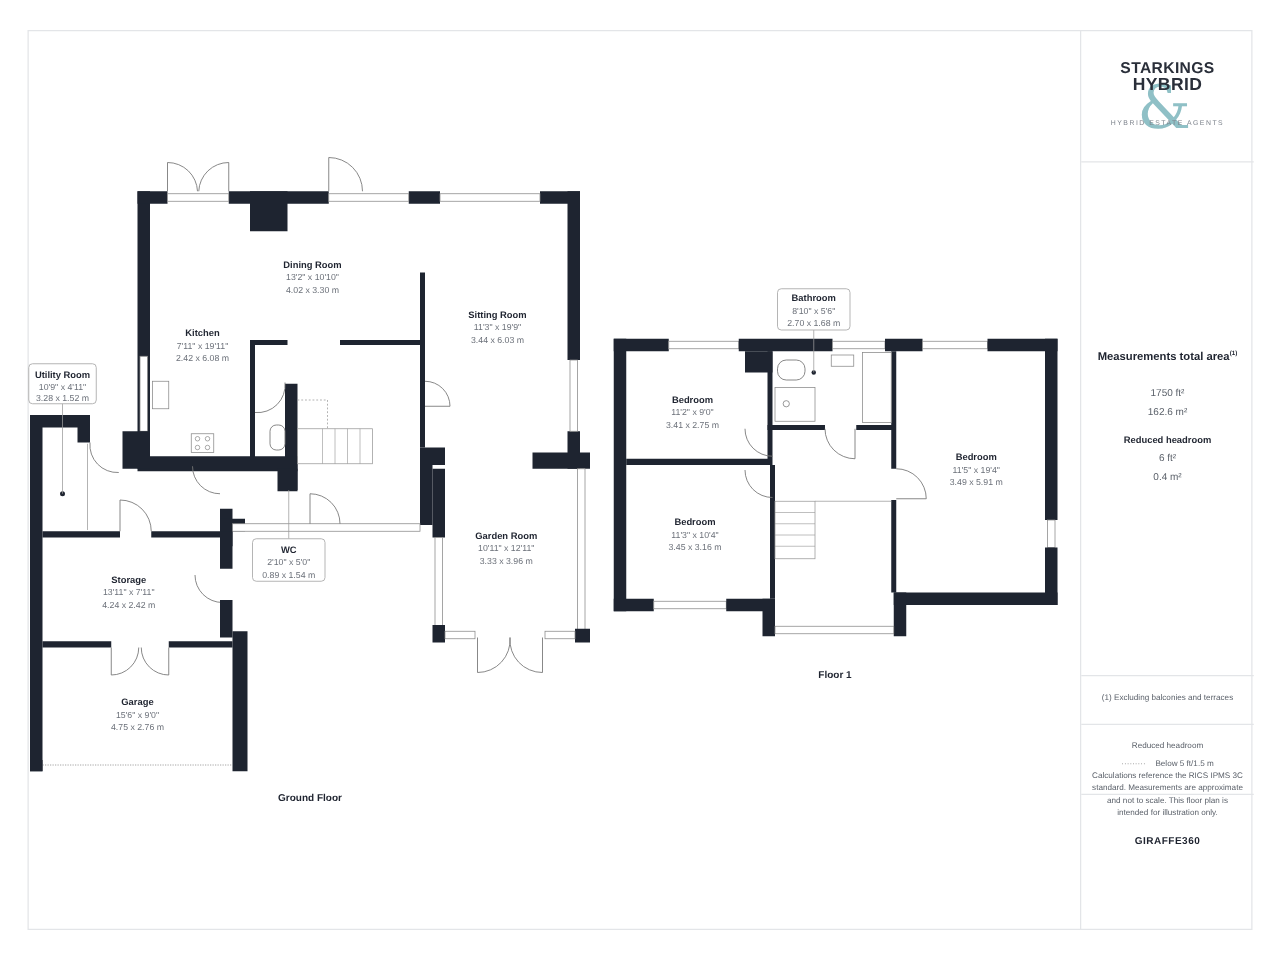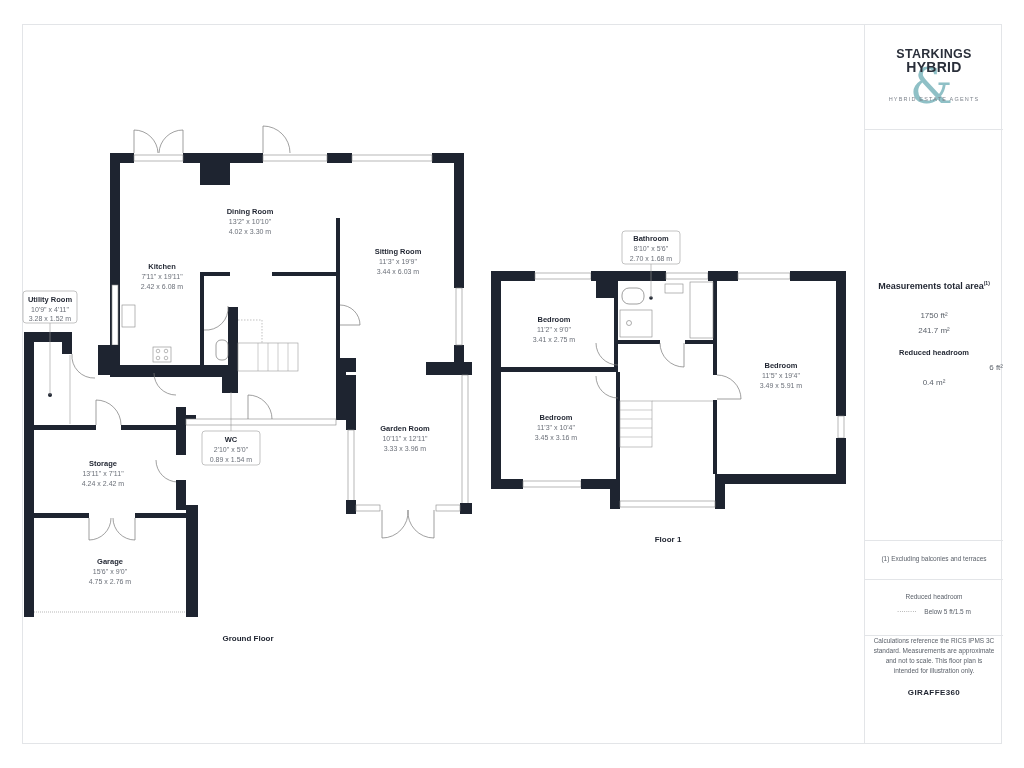--- a/index.html
+++ b/index.html
@@ -250,36 +250,36 @@
       <div class="logo-top">STARKINGS</div>
       <div class="logo-top" style="font-size:14px;line-height:14px;">HYBRID</div>
     </div>
     <div class="logo-tag" style="position:relative;top:22px;">HYBRID ESTATE AGENTS</div>
   </div>
   <div class="rule" style="top:105px;"></div>
 
   <div class="sec" style="top:256px;">
     <div class="area-title"><span>Measurements total area</span><sup style="font-size:5px;">(1)</sup></div>
     <div class="area-val" style="margin-top:17px;">1750 ft²</div>
-    <div class="area-val">241.7 m²</div>
+    <div class="area-val">162.6 m²</div>
     <div class="sub-title" style="margin-top:10px;">Reduced headroom</div>
-    <div class="area-val" style="margin-top:3px;text-align:right;">6 ft²</div>
+    <div class="area-val" style="margin-top:3px;">6 ft²</div>
     <div class="area-val">0.4 m²</div>
   </div>
 
   <div class="rule" style="top:516px;"></div>
   <div class="sec" style="top:530px;">
     <div class="note">(1) Excluding balconies and terraces</div>
   </div>
   <div class="rule" style="top:555px;"></div>
   <div class="sec" style="top:568px;">
     <div class="note">Reduced headroom</div>
     <div class="note" style="margin-top:5px;">
       <span style="color:#999;">·········</span>
       <span style="margin-left:6px;">Below 5 ft/1.5 m</span>
     </div>
   </div>
   <div class="rule" style="top:611px;"></div>
-  <div class="sec" style="top:612px;">
+  <div class="sec" style="top:592px;">
     <div class="note">Calculations reference the RICS IPMS 3C standard. Measurements are approximate and not to scale. This floor plan is intended for illustration only.</div>
     <div class="brand" style="margin-top:12px;">GIRAFFE360</div>
   </div>
 </div>
 
 </body></html>

